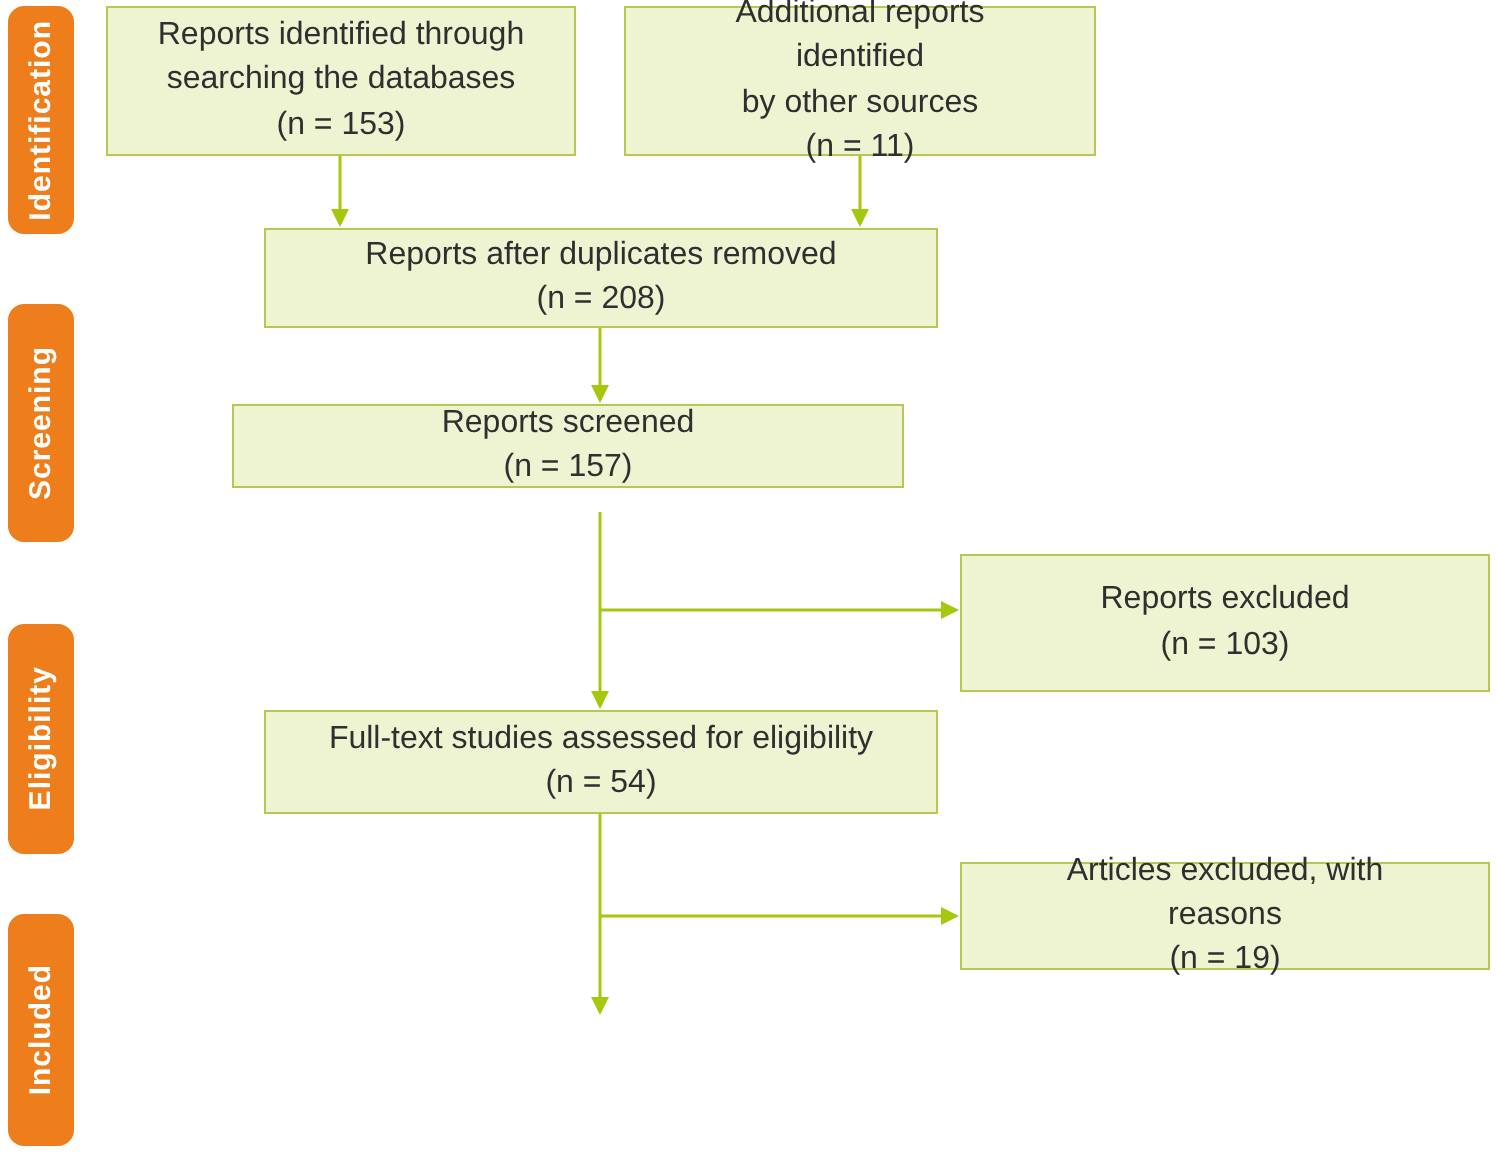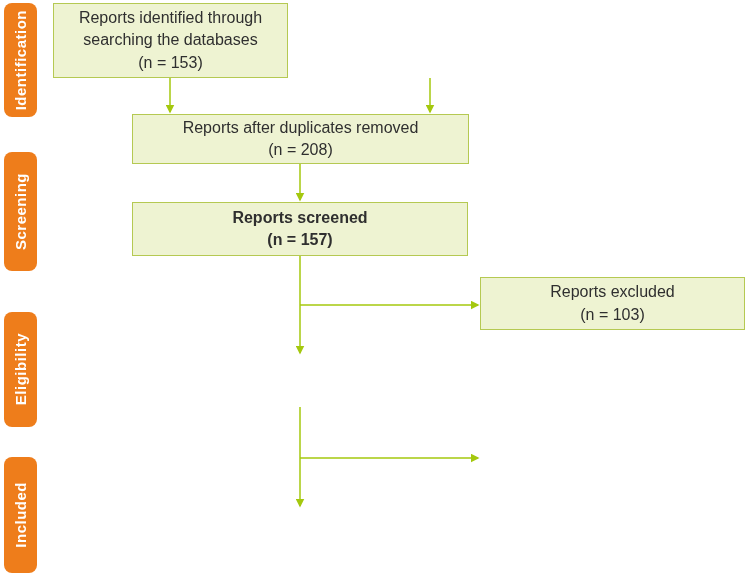--- a/index.html
+++ b/index.html
@@ -77,26 +77,33 @@
       <line x1="300" y1="305" x2="478" y2="305" marker-end="url(#arrowhead)"></line>
       <line x1="300" y1="407" x2="300" y2="506" marker-end="url(#arrowhead)"></line>
       <line x1="300" y1="458" x2="478" y2="458" marker-end="url(#arrowhead)"></line>
     </g>
   </svg>
 
   <div class="flowbox" style="left:53px;top:3px;width:235px;height:75px;">Reports identified through
 searching the databases
 (n = 153)</div>
 
+  <div class="flowbox" style="left:312px;top:3px;width:236px;height:75px;">Additional reports identified
+by other sources
+(n = 11)</div>
 
   <div class="flowbox" style="left:132px;top:114px;width:337px;height:50px;">Reports after duplicates removed
 (n = 208)</div>
 
-  <div class="flowbox" style="left:132px;top:202px;width:336px;height:54px;font-weight:bold;">Reports screened
+  <div class="flowbox" style="left:116px;top:202px;width:336px;height:42px;">Reports screened
 (n = 157)</div>
 
-  <div class="flowbox" style="left:480px;top:277px;width:265px;height:53px;">Reports excluded
+  <div class="flowbox" style="left:480px;top:277px;width:265px;height:69px;">Reports excluded
 (n = 103)</div>
 
+  <div class="flowbox" style="left:132px;top:355px;width:337px;height:52px;">Full-text studies assessed for eligibility
+(n = 54)</div>
 
+  <div class="flowbox" style="left:480px;top:431px;width:265px;height:54px;">Articles excluded, with reasons
+(n = 19)</div>
 
 
 </div>
 
 </body></html>

